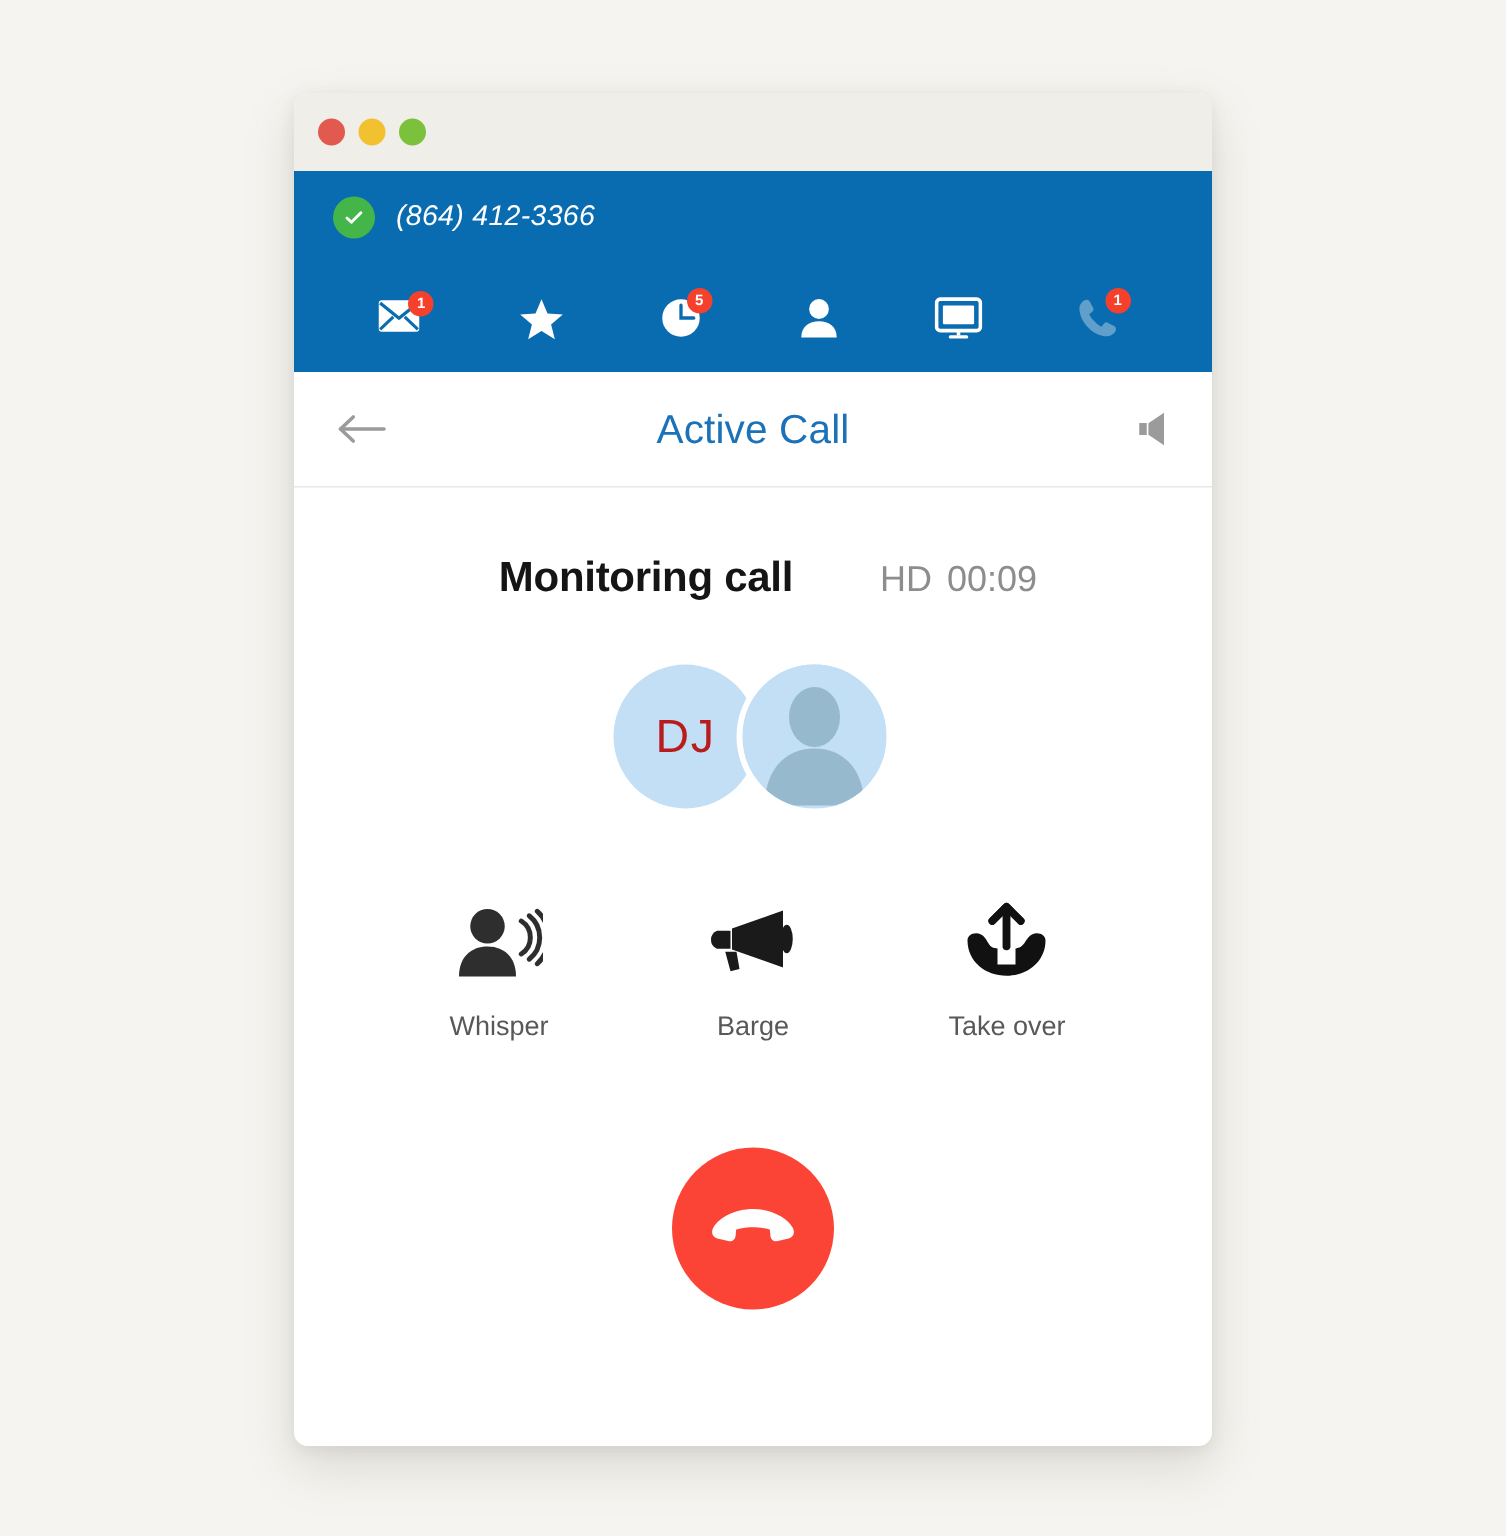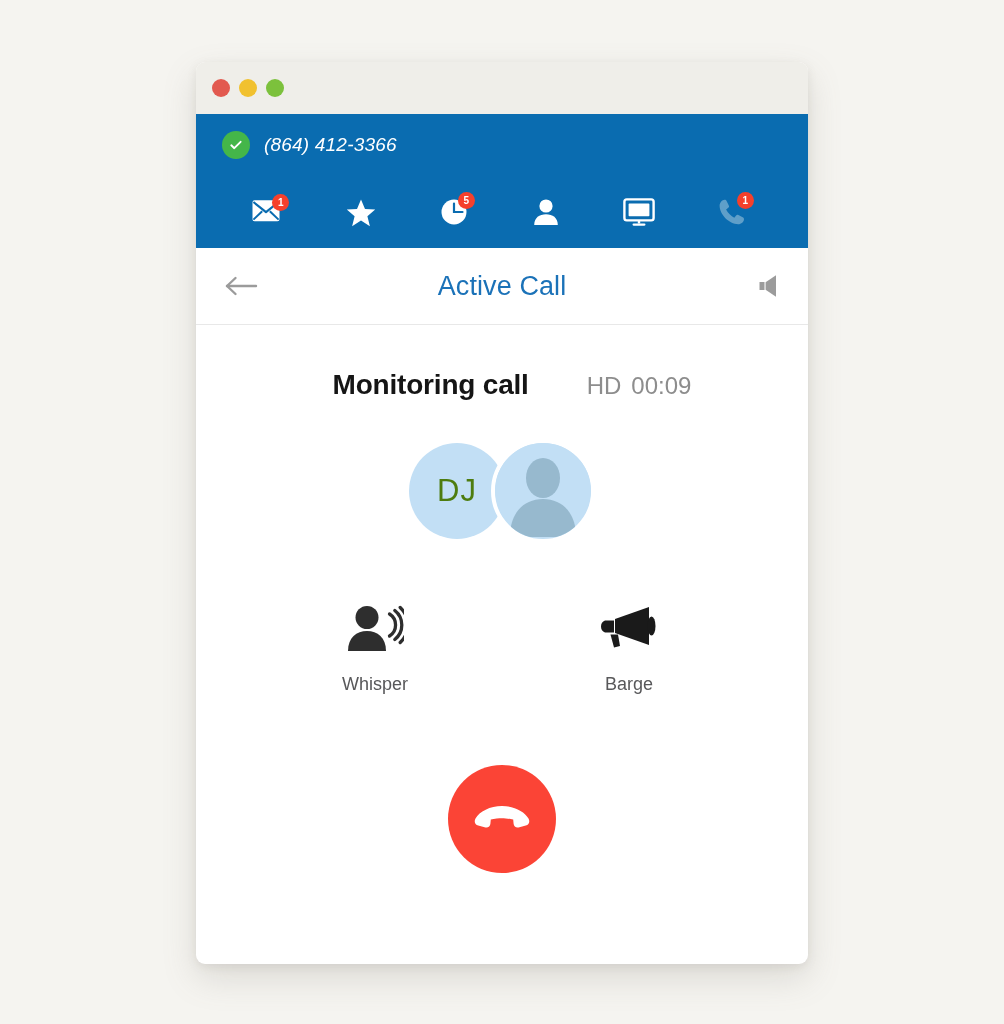--- a/index.html
+++ b/index.html
@@ -151,21 +151,21 @@
     align-items: center;
     justify-content: center;
   }
   .avatar {
     width: 96px; height: 96px;
     border-radius: 50%;
     background: #c2dff5;
     display: flex; align-items: center; justify-content: center;
   }
   .avatar.initials {
-    color: #4d7c0f;
+    color: #b91c1c;
     font-size: 31px;
     letter-spacing: 1px;
   }
   .avatar.photo {
     margin-left: -14px;
     border: 4px solid #ffffff;
     width: 104px; height: 104px;
     overflow: hidden;
     position: relative;
   }
@@ -356,20 +356,33 @@
             <svg width="56" height="46" viewBox="0 0 56 46" aria-hidden="true">
               <path d="M14 14 L48 2 V40 L14 28 Z" fill="#1a1a1a"></path>
               <path d="M4 15.5 A6.5 6.5 0 0 0 4 27.5 L13 27.5 V15.5 Z" fill="#1a1a1a"></path>
               <path d="M9.5 29.5 L17 29.5 L19 41 L13 42.5 Z" fill="#1a1a1a"></path>
               <ellipse cx="50.5" cy="21" rx="4" ry="9.5" fill="#1a1a1a"></ellipse>
             </svg>
           </div>
           <div class="label">Barge</div>
         </div>
 
+        <div class="action">
+          <div class="icon-wrap">
+            <svg width="58" height="54" viewBox="0 0 58 54" aria-hidden="true">
+              <path d="M3 26 C3 22 8 20 12 22 C16 24 16.5 29 19.5 30.5 C22.5 32 35 32 38 30.5 C41.5 28.8 42 24 46 22 C50 20 55 22 55 26 C55 40 43 49.5 29 49.5 C15 49.5 3 40 3 26 Z" fill="#111111"></path>
+              <path d="M29 31.5 V5" stroke="#111111" stroke-width="5" stroke-linecap="round" fill="none"></path>
+              <path d="M19.5 13 L29 3.5 L38.5 13" fill="none" stroke="#111111" stroke-width="5" stroke-linecap="round" stroke-linejoin="round"></path>
+              <path d="M23 31 H35 V42 H23 Z" fill="#ffffff"></path>
+              <path d="M29 30 V5" stroke="#111111" stroke-width="5" stroke-linecap="round" fill="none"></path>
+              <path d="M19.5 13 L29 3.5 L38.5 13" fill="none" stroke="#111111" stroke-width="5" stroke-linecap="round" stroke-linejoin="round"></path>
+            </svg>
+          </div>
+          <div class="label">Take over</div>
+        </div>
 
       </div>
 
       <div class="hangup-row">
         <button class="hangup" aria-label="End call">
           <span>
             <svg width="58" height="32" viewBox="0 0 58 32" aria-hidden="true">
               <path d="M29 4 C17 4 6.5 9.5 2.5 16.5 C0.8 19.5 2 22.8 5.2 23.6 L12.5 25.4 C15 26 17.2 24.3 17.4 21.8 L17.8 17.6 C21.4 16.6 26 16.2 29 16.2 C32 16.2 36.6 16.6 40.2 17.6 L40.6 21.8 C40.8 24.3 43 26 45.5 25.4 L52.8 23.6 C56 22.8 57.2 19.5 55.5 16.5 C51.5 9.5 41 4 29 4 Z" fill="#ffffff"></path>
             </svg>
           </span>

